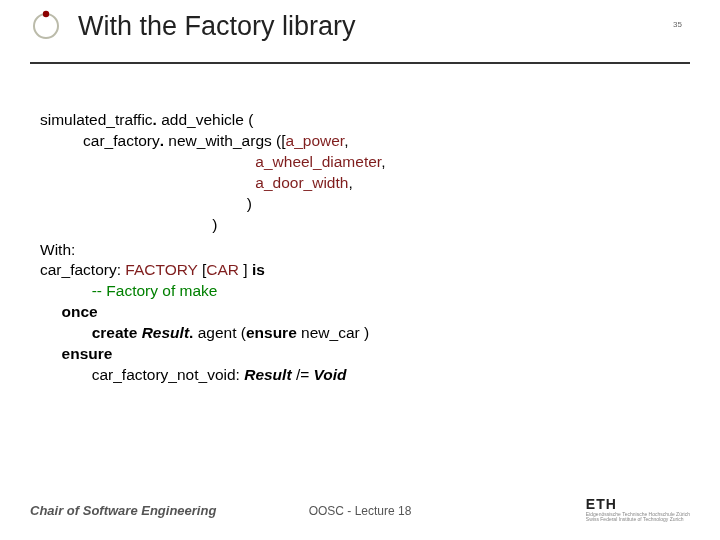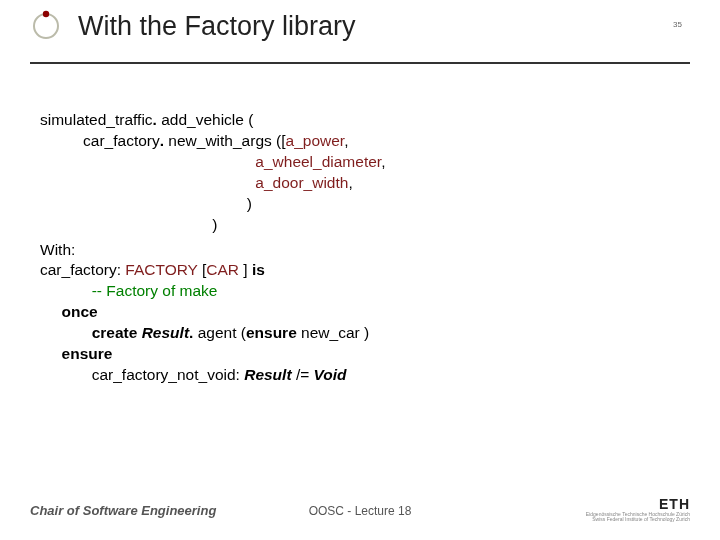--- a/index.html
+++ b/index.html
@@ -14,21 +14,21 @@
   .code-line { white-space: pre; font-family: Verdana, Geneva, sans-serif; }
   .ital { color: #000; }
   .bold { font-weight: bold; }
   .bolditalic { font-weight: bold; font-style: italic; }
   .blue { color: #7f1d1d; }
   .green { color: #008000; }
   .with-label { margin-top: 4px; font-size: 15.5px; }
   .block2 { }
   .footer-left { position: absolute; left: 30px; bottom: 22px; font-size: 13px; font-style: italic; font-weight: bold; color: #555; }
   .footer-center { position: absolute; left: 50%; transform: translateX(-50%); bottom: 22px; font-size: 12px; color: #555; margin-top: 7px; }
-  .eth-logo { position: absolute; right: 30px; bottom: 18px; font-family: Arial, sans-serif; text-align: right; color: #222; }
+  .eth-logo { position: absolute; right: 30px; bottom: 18px; font-family: Arial, sans-serif; text-align: left; color: #222; }
   .eth-logo .big { font-size: 14px; font-weight: bold; letter-spacing: 1px; }
   .eth-logo .small { font-size: 5px; line-height: 1; display: block; color: #888; }
 </style>
 </head>
 <body>
 
 <div class="slide">
 
   <div class="header">
     <div class="logo">

